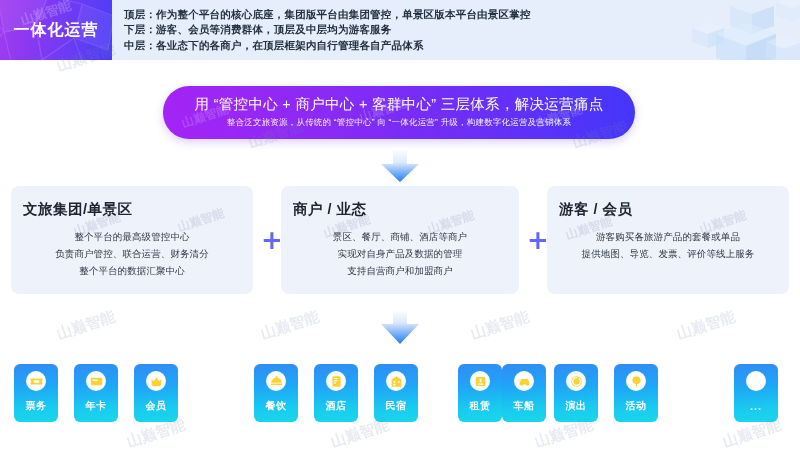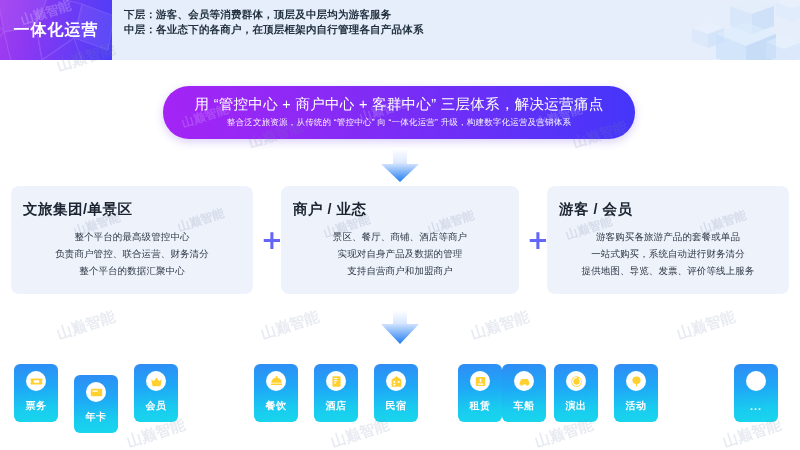--- a/index.html
+++ b/index.html
@@ -187,20 +187,21 @@
       <g opacity="0.30">
         <path d="M6 4 L34 -6 L58 10 L46 40 L14 46 Z" fill="#ffffff"></path>
         <path d="M84 52 L92 18 L124 30 L118 64 Z" fill="#ffffff"></path>
       </g>
     </svg>
     <div class="header-left-wm">山巅智能</div>
     <div class="header-title">一体化运营</div>
   </div>
 
   <div class="header-lines">
+    <div class="ln">顶层：作为整个平台的核心底座，集团版平台由集团管控，单景区版本平台由景区掌控</div>
     <div class="ln">下层：游客、会员等消费群体，顶层及中层均为游客服务</div>
     <div class="ln">中层：各业态下的各商户，在顶层框架内自行管理各自产品体系</div>
   </div>
 </div>
 
 <div class="banner">
   <div class="banner-wm" style="left:18px;top:22px;">山巅智能</div>
   <div class="banner-wm" style="left:196px;top:16px;">山巅智能</div>
   <div class="banner-wm" style="left:372px;top:22px;">山巅智能</div>
   <div class="banner-t1">用 “管控中心 + 商户中心 + 客群中心” 三层体系，解决运营痛点</div>
@@ -247,21 +248,20 @@
   </div>
 
   <div class="plus" style="left:527px;">+</div>
 
   <div class="card" style="left:547px;width:242px;">
     <div class="card-wm" style="left:18px;top:34px;font-size:12px;">山巅智能</div>
     <div class="card-wm" style="left:152px;top:28px;font-size:12px;">山巅智能</div>
     <div class="card-title">游客 / 会员</div>
     <div class="card-lines">
       <div class="cl">游客购买各旅游产品的套餐或单品</div>
-      <div class="cl">一站式购买，系统自动进行财务清分</div>
       <div class="cl">提供地图、导览、发票、评价等线上服务</div>
     </div>
   </div>
 </div>
 
 <div class="arrow" style="left:381px;top:310px;">
   <svg width="38" height="34" viewBox="0 0 38 34">
     <defs>
       <linearGradient id="agrad2" x1="0" y1="0" x2="0" y2="1">
         <stop offset="0%" stop-color="#ffffff"></stop>
@@ -278,21 +278,21 @@
   <div class="tile" style="left:14px;">
     <div class="tile-icon">
       <svg width="13" height="13" viewBox="0 0 16 16">
           <path d="M1.6 4.2h12.8a1 1 0 0 1 1 1v1.2a1.8 1.8 0 0 0 0 3.2v1.2a1 1 0 0 1-1 1H1.6a1 1 0 0 1-1-1V9.6a1.8 1.8 0 0 0 0-3.2V5.2a1 1 0 0 1 1-1z" fill="#ffd02e"></path>
           <rect x="4.6" y="6.6" width="6.8" height="2.8" rx=".5" fill="#fff"></rect>
         </svg>
     </div>
     <div class="tile-label">票务</div>
   </div>
 
-  <div class="tile" style="left:74px;margin-top:11px;">
+  <div class="tile" style="left:74px;">
     <div class="tile-icon">
       <svg width="13" height="13" viewBox="0 0 16 16">
           <rect x="1" y="3.4" width="14" height="9.2" rx="1.6" fill="#ffd02e"></rect>
           <rect x="2.8" y="5.4" width="7" height="1.6" rx=".5" fill="#fff"></rect>
         </svg>
     </div>
     <div class="tile-label">年卡</div>
   </div>
 
   <div class="tile" style="left:134px;">

